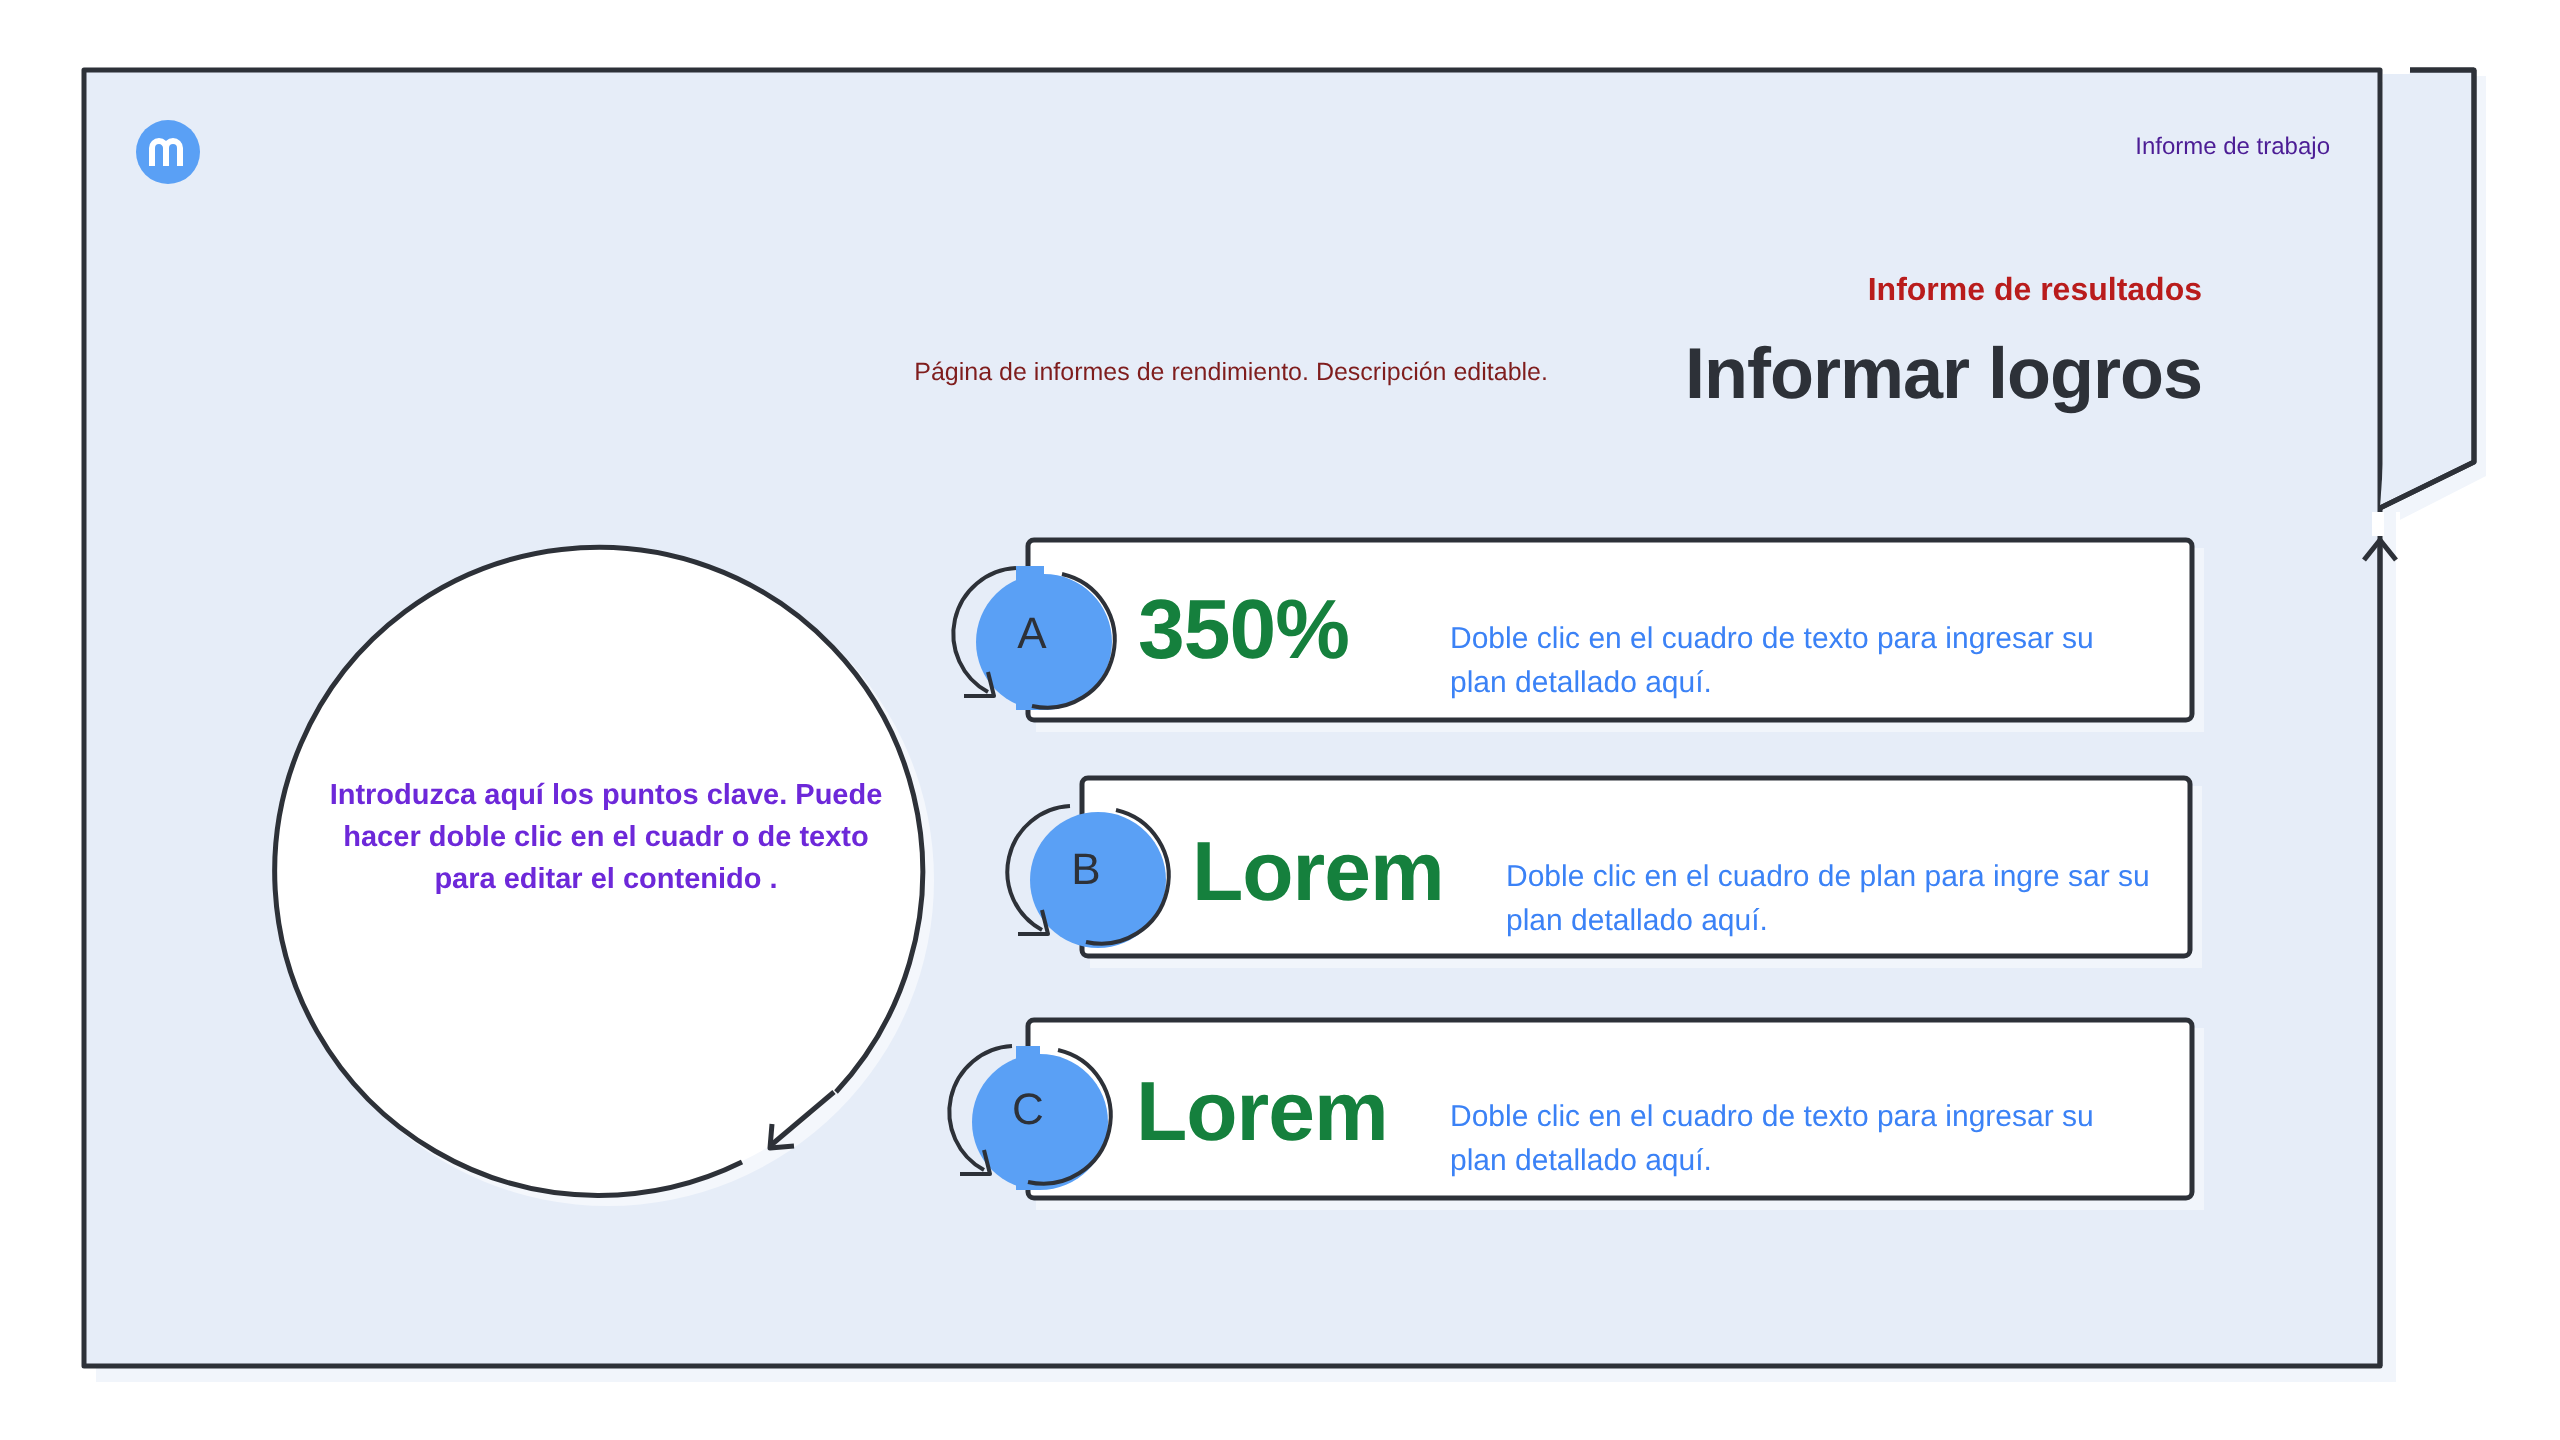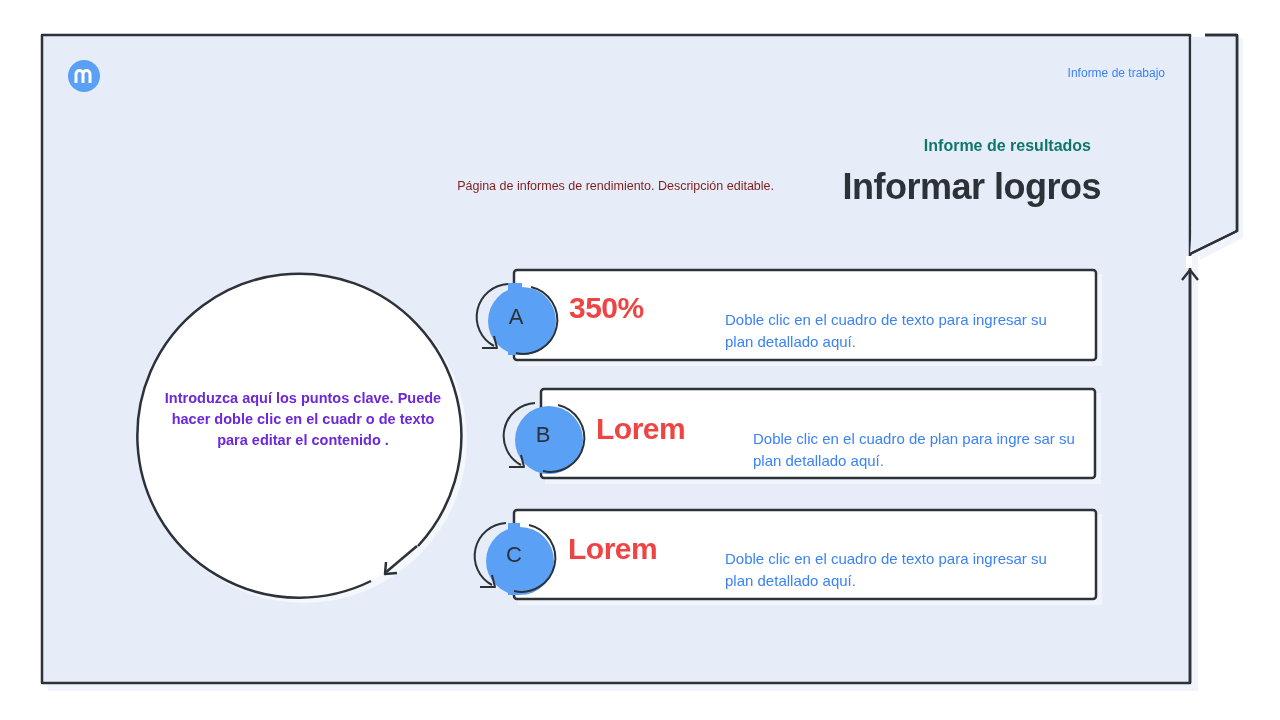--- a/index.html
+++ b/index.html
@@ -9,45 +9,45 @@
       font-family: "Liberation Sans", "DejaVu Sans", sans-serif;
       color: #2d3138;
     }
     #frame-svg { position: absolute; left: 0; top: 0; }
     .logo {
       position: absolute; left: 68px; top: 60px; width: 32px; height: 32px;
       border-radius: 50%; background: #5aa0f5; display: flex;
       align-items: center; justify-content: center;
     }
     .work-report {
-      position: absolute; right: 115px; top: 66px; font-size: 12px; color: #3b82f6;
+      position: absolute; right: 115px; top: 66px; font-size: 12px; color: #4c1d95;
       white-space: nowrap;
     }
     .subtitle {
-      position: absolute; right: 189px; top: 137px; font-size: 16px; font-weight: bold;
-      color: #0f766e; white-space: nowrap; margin-left: 32px;
+      position: absolute; right: 179px; top: 137px; font-size: 16px; font-weight: bold;
+      color: #b91c1c; white-space: nowrap; margin-left: 32px;
     }
     .desc {
       position: absolute; right: 506px; top: 179px; font-size: 12.5px; color: #7f1d1d;
       white-space: nowrap;
     }
     .title {
       position: absolute; right: 179px; top: 166px; font-size: 36px; font-weight: bold;
       color: #2d3138; white-space: nowrap; letter-spacing: -0.5px;
     }
     .perf-text {
       position: absolute; left: 160px; top: 388px; width: 286px; text-align: center;
     }
     .perf-title { font-size: 19px; font-weight: bold; color: #2d3138; margin-bottom: 6px; }
     .perf-body { font-size: 14.5px; font-weight: bold; color: #6d28d9; line-height: 21px; }
     .card-label {
       position: absolute; font-size: 22px; color: #2d3138; width: 40px; text-align: center;
     }
     .card-value {
-      position: absolute; font-size: 30px; font-weight: bold; color: #ef4444; white-space: nowrap;
+      position: absolute; font-size: 42px; font-weight: bold; color: #15803d; white-space: nowrap;
       letter-spacing: -0.5px;
     }
     .card-desc {
       position: absolute; font-size: 15px; color: #3b82f6; line-height: 22px; width: 350px; margin-top: 16px;
     }
   </style>
 </head>
 <body>
 
 <svg id="frame-svg" width="1280" height="720" viewBox="0 0 1280 720">

